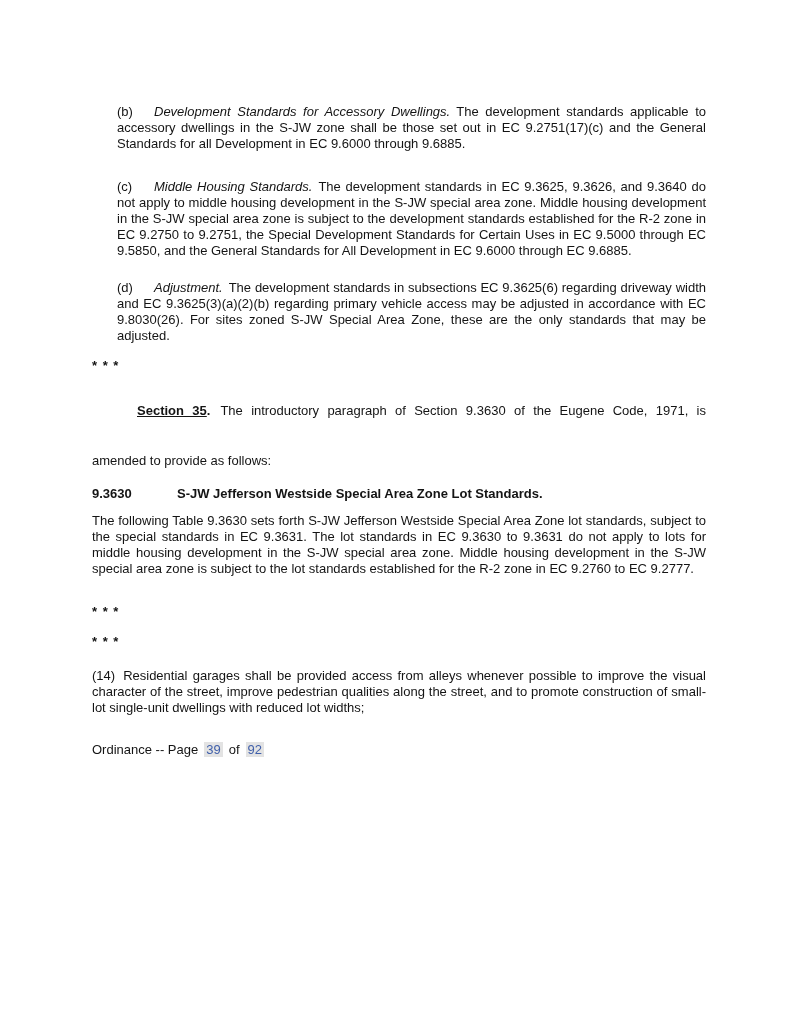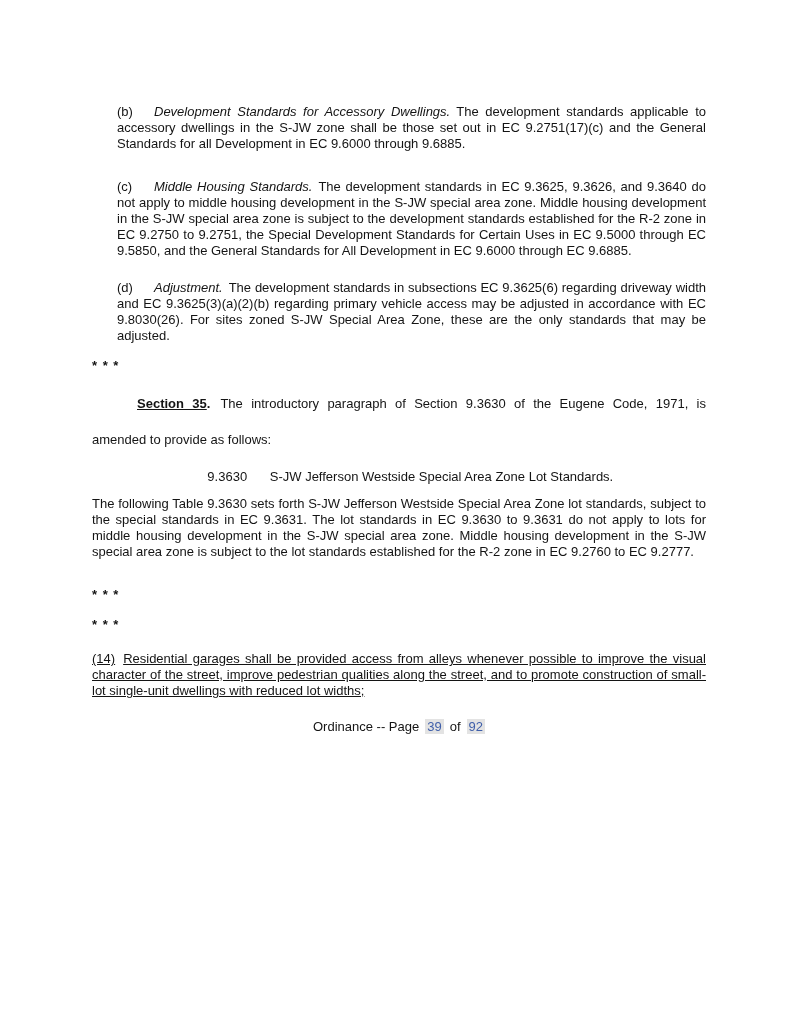--- a/index.html
+++ b/index.html
@@ -16,44 +16,44 @@
     padding: 104px 94px 0 92px;
     background: #ffffff;
     border-radius: 18px;
   }
   p { margin: 0; text-align: justify; }
   .ind { margin-left: 25px; }           
   .plabel { display: inline-block; width: 37px; }
   .g2 { display: inline-block; width: 6px; }
   em { font-style: italic; }
 
-  .dsp { line-height: 36px; text-indent: 45px; }  
+  .dsp { line-height: 50px; text-indent: 45px; }  
   .sec { font-weight: bold; text-decoration: underline; }
   .secdot { font-weight: bold; }
   .secrest { margin-left: 10px; }
 
-  .head { font-weight: normal; text-align: center; margin-top: 11px; }
+  .head { font-weight: bold; text-align: left; }
   .hnum { display: inline-block; width: 85px; }
 
   .stars { font-weight: bold; text-align: left; letter-spacing: 1px; }
 
   .mb27 { margin-bottom: 27px; }
   .mb21 { margin-bottom: 21px; }
   .mb20 { margin-bottom: 27px; }
-  .mb19 { margin-bottom: 19px; text-decoration: underline; }
+  .mb19 { margin-bottom: 19px; }
   .mb18 { margin-bottom: 18px; }
   .mb17 { margin-bottom: 17px; }
   .mb14 { margin-bottom: 14px; }
   .mb12 { margin-bottom: 12px; }
   .mb11 { margin-bottom: 11px; }
   .mb22 { margin-bottom: 22px; }
 
   .lbl14 { margin-right: 8px; }
 
-  .footer { margin-top: 20px; text-align: center; }
+  .footer { margin-top: 26px; text-align: left; }
   .field {
     background: #e3e3e3;
     color: #3f5faa;
     padding: 0 2px;
   }
   .fsp { margin: 0 3px; }
 </style>
 </head>
 <body>
 

